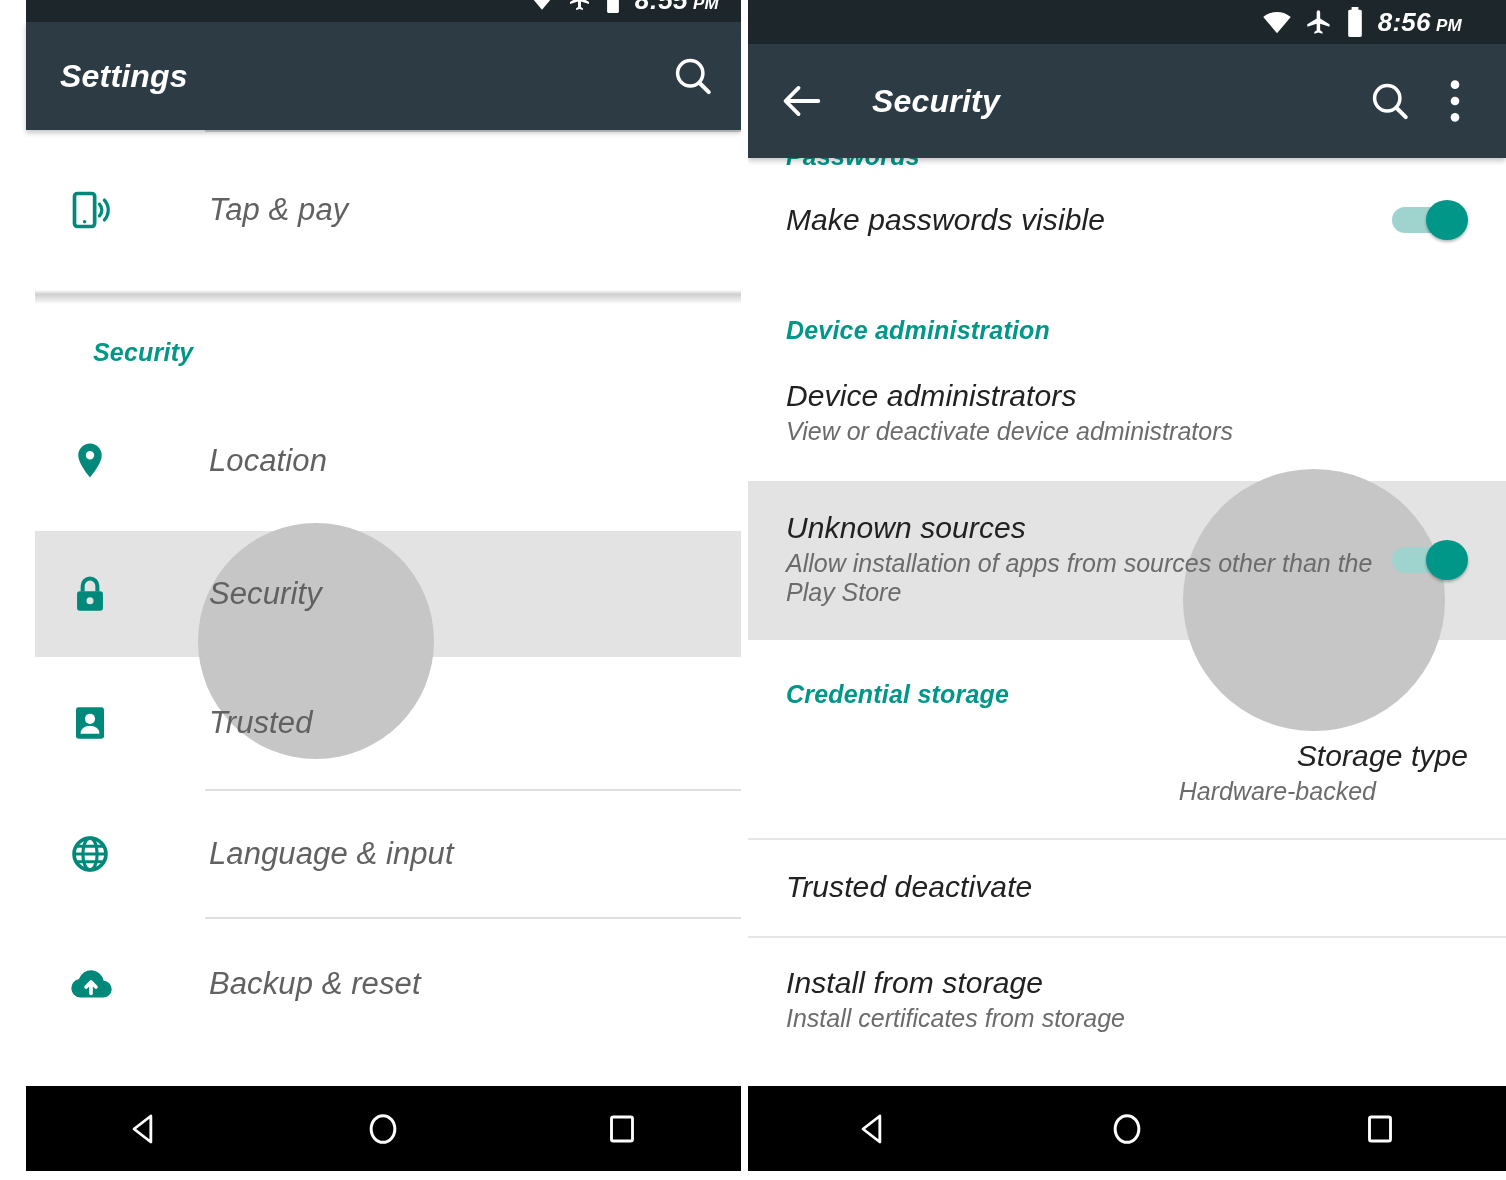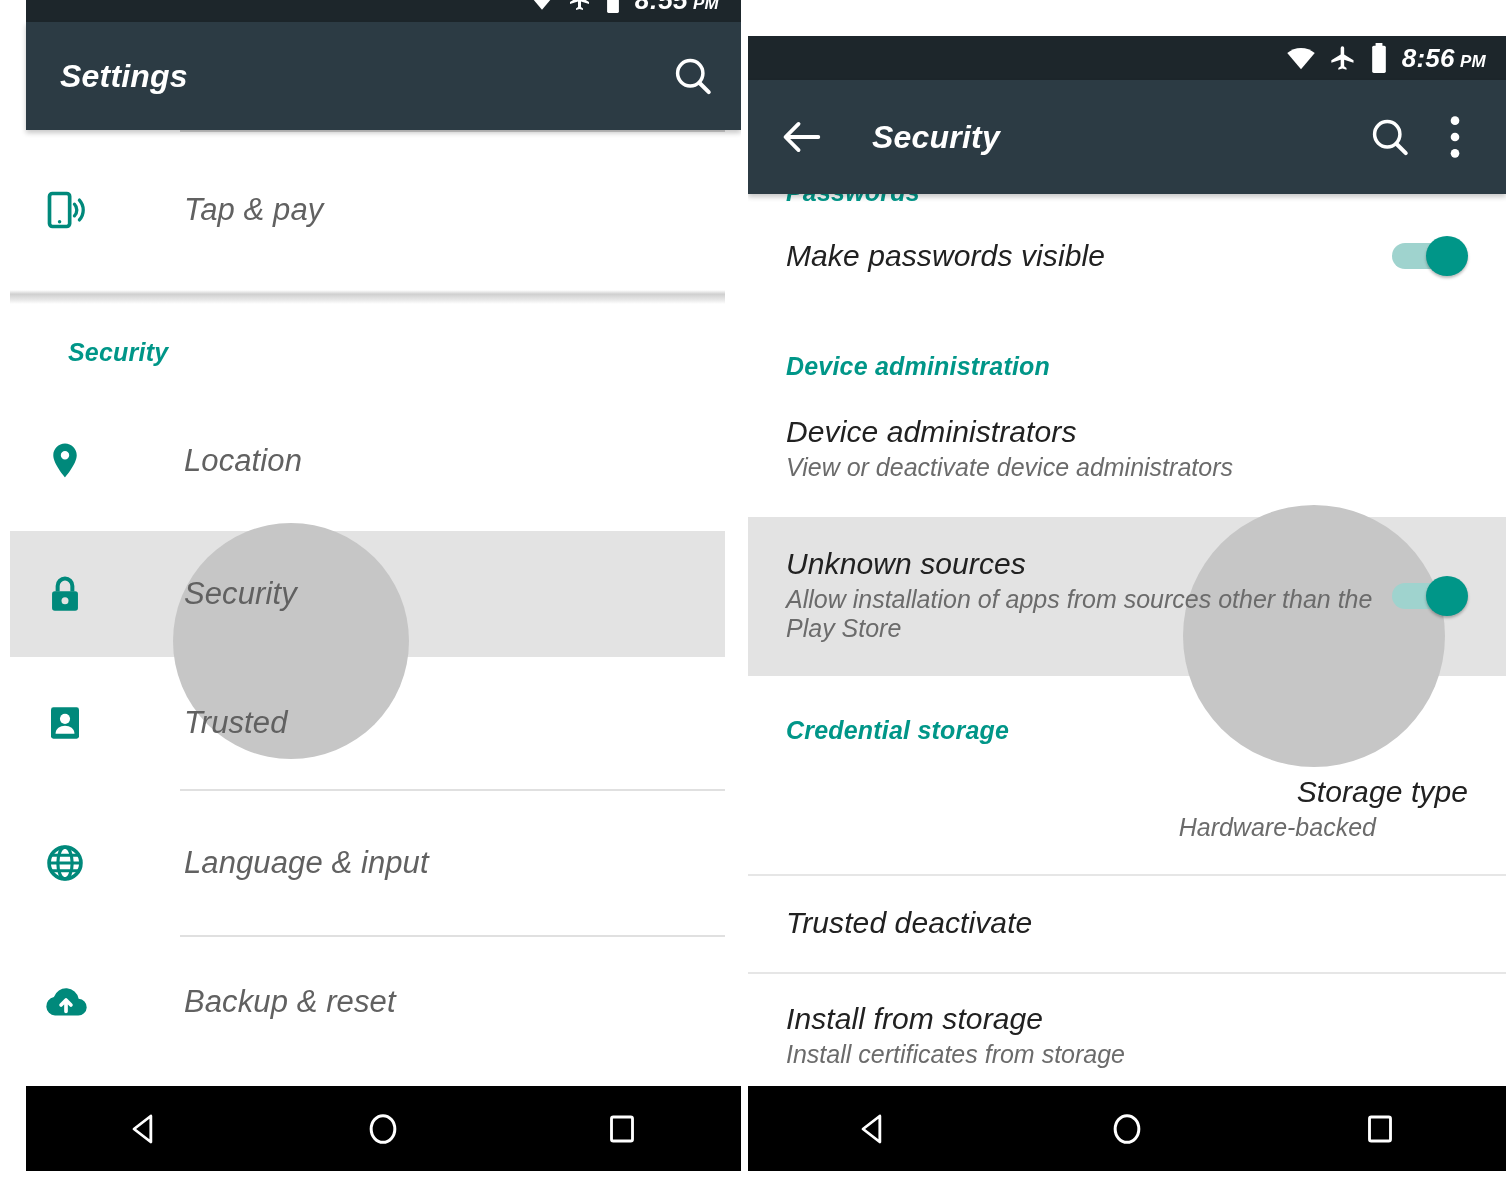--- a/index.html
+++ b/index.html
@@ -60,23 +60,22 @@
     left: 26px;
     top: -22px;
     width: 715px;
     height: 44px;
     padding-right: 22px;
     box-sizing: border-box;
   }
   .statusbar-right {
     height: 44px;
     width: 100%;
-    padding-right: 20px;
+    padding-right: 44px;
     box-sizing: border-box;
-    margin-top: 36px;
   }
 
   .status-icons {
     display: flex;
     align-items: center;
     gap: 13px;
   }
   .status-time {
     font-size: 26px;
     font-weight: bold;
@@ -130,21 +129,21 @@
     justify-content: center;
     cursor: pointer;
   }
   .tb-icon.back { width: 56px; height: 56px; }
   .tb-icon.search-r { width: 60px; height: 60px; margin-right: 12px; }
   .tb-icon.overflow { width: 46px; height: 60px; }
 
   
   .content-left {
     position: absolute;
-    left: 10px;
+    left: 35px;
     top: 130px;
     width: 715px;
     bottom: 105px;
     background: #ffffff;
     overflow: hidden;
   }
   .content-right {
     position: relative;
     width: 100%;
     height: 922px;
@@ -418,21 +417,21 @@
             <rect x="4" y="3" width="16" height="18" rx="1.4" fill="#00897b"></rect>
             <circle cx="12" cy="9.6" r="2.9" fill="#ffffff"></circle>
             <path d="M6.6 18.2c0-3 2.6-4.6 5.4-4.6s5.4 1.6 5.4 4.6z" fill="#ffffff"></path>
           </svg>
         </span>
         <span class="label">Trusted</span>
       </div>
 
       <div class="row-divider"></div>
 
-      <div class="srow" style="height:144px;">
+      <div class="srow" style="height:126px;">
         <span class="icon-slot">
           <svg width="42" height="42" viewBox="0 0 24 24">
             <circle cx="12" cy="12" r="9.1" fill="none" stroke="#00897b" stroke-width="2.1"></circle>
             <ellipse cx="12" cy="12" rx="4.1" ry="9.1" fill="none" stroke="#00897b" stroke-width="1.8"></ellipse>
             <path d="M3 12h18M4.3 7.6h15.4M4.3 16.4h15.4" stroke="#00897b" stroke-width="1.7"></path>
           </svg>
         </span>
         <span class="label">Language &amp; input</span>
       </div>
 

